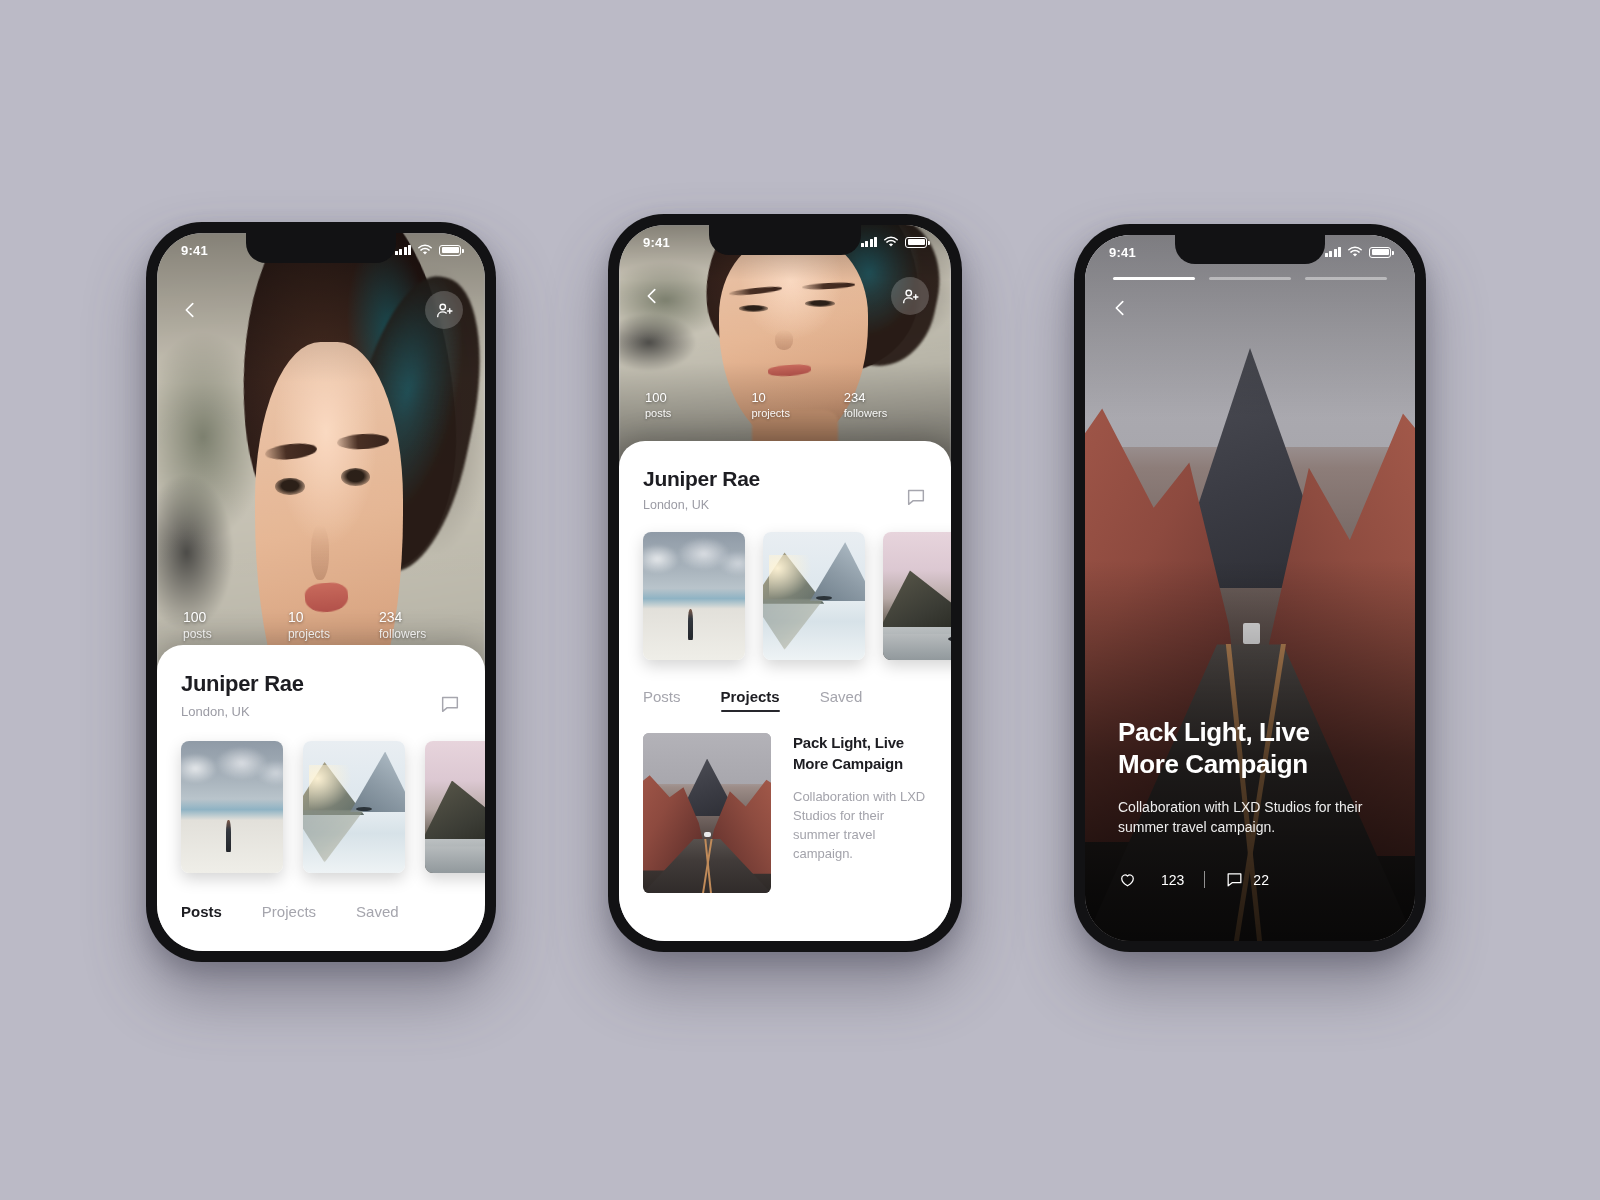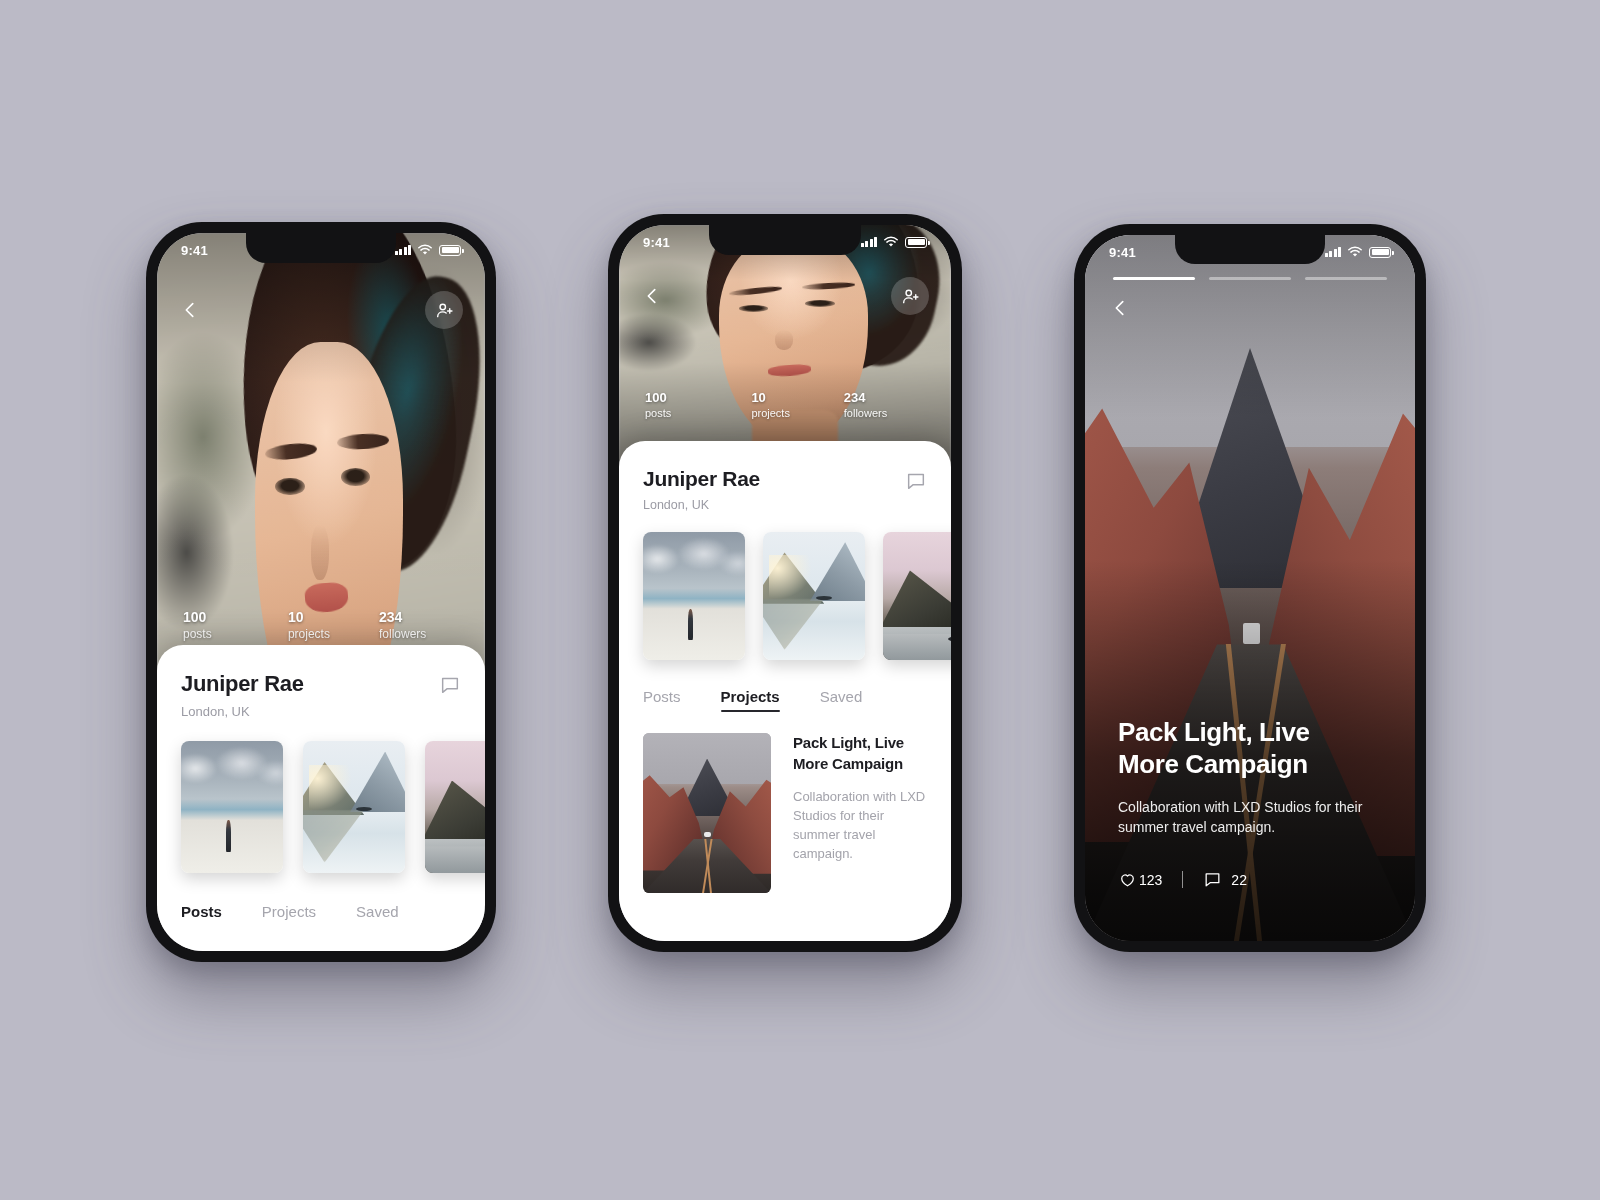--- a/index.html
+++ b/index.html
@@ -167,33 +167,33 @@
     backdrop-filter:blur(2px);
   }
 
   
   .stats {
     position:absolute; left:0; right:0;
     display:flex; z-index:30; color:#fff;
     text-shadow:0 1px 3px rgba(0,0,0,.45);
   }
   .stat { text-align:left; }
-  .stat .num { font-weight:700; display:block; line-height:1.25; }
+  .stat .num { font-weight:400; display:block; line-height:1.25; }
   .stat .lbl { font-weight:400; display:block; opacity:.95; line-height:1.3; }
 
   
   .card {
     position:absolute; left:0; right:0; bottom:0;
     background:#fff;
     border-top-left-radius:26px; border-top-right-radius:26px;
     z-index:35;
     box-shadow:0 -6px 26px rgba(0,0,0,.18);
     overflow:hidden;
   }
-  .card-head { display:flex; align-items:flex-start; justify-content:space-between; }
+  .card-head { display:flex; align-items:flex-end; justify-content:space-between; }
   .uname { color:#1d1d22; font-weight:700; letter-spacing:-.3px; }
   .uloc { color:#9b9ba4; }
   .msgbtn { cursor:pointer; flex-shrink:0; }
 
   
   .thumbs { display:flex; }
   .thumb {
     border-radius:8px; overflow:hidden; position:relative; flex-shrink:0;
     box-shadow:0 6px 16px rgba(0,0,0,.17);
     cursor:pointer;
@@ -638,21 +638,21 @@
           </svg>
       </span>
       <span></span>
     </div>
 
     <div style="position:absolute; left:0; right:0; bottom:52px; padding:0 33px; z-index:30;">
       <div class="d-title" style="font-size:26px; max-width:235px;">Pack Light, Live More Campaign</div>
       <div class="d-desc" style="font-size:14px; margin-top:18px; max-width:256px;">Collaboration with LXD Studios for their summer travel campaign.</div>
 
       <div class="d-meta" style="margin-top:32px; gap:20px; font-size:14px;">
-        <span class="grp" style="gap:2px;">
+        <span class="grp" style="gap:24px;">
           <svg width="19" height="19" viewBox="0 0 24 24">
             <path d="M12 20s-7.3-4.6-7.3-9.4A4.2 4.2 0 0 1 12 7.7a4.2 4.2 0 0 1 7.3 2.9C19.3 15.4 12 20 12 20z" stroke="#fff" stroke-width="1.6" fill="none" stroke-linejoin="round"></path>
           </svg>
           <span>123</span>
         </span>
         <span class="d-div" style="width:1px; height:17px;"></span>
         <span class="grp" style="gap:9px;">
           <svg width="19" height="19" viewBox="0 0 24 24">
             <path d="M4 5h16v11H9l-5 4z" stroke="#fff" stroke-width="1.6" fill="none" stroke-linejoin="round"></path>
           </svg>

